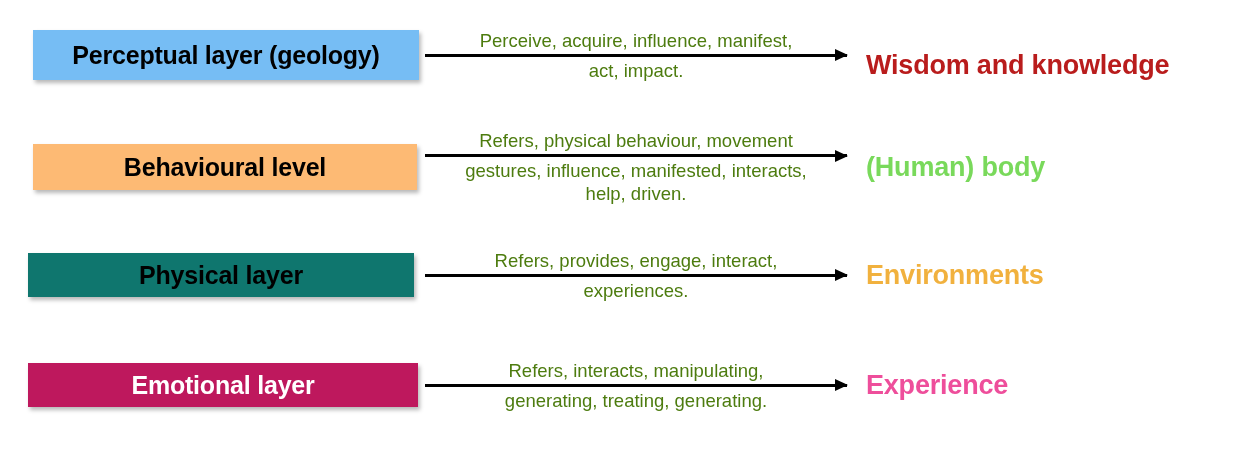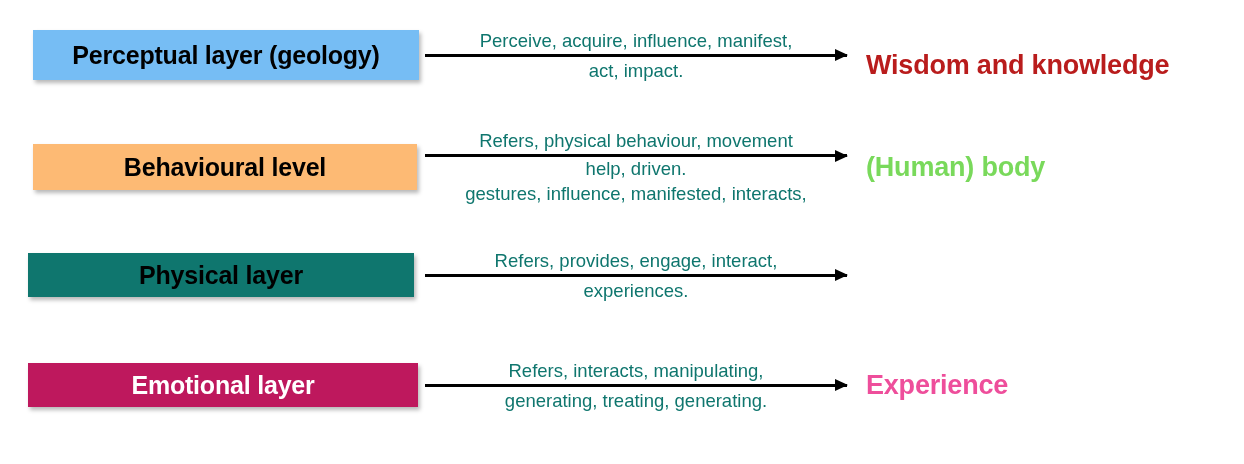--- a/index.html
+++ b/index.html
@@ -60,21 +60,21 @@
     position: relative;
     flex: 0 0 432px;
     width: 432px;
     height: 100%;
     display: flex;
     flex-direction: column;
     align-items: center;
     justify-content: center;
   }
   .arrow-caption {
-    color: #0f766e;
+    color: #4d7c0f;
     font-size: 18.5px;
     line-height: 23px;
     text-align: center;
     white-space: nowrap;
   }
   .arrow-caption.above { margin-bottom: 2px; }
   .arrow-caption.below { margin-top: 2px; }
 
   .arrow-line {
     position: relative;
@@ -140,36 +140,39 @@
     </div>
   </div>
 
   <div class="row" id="row-1">
     <div class="box-cell">
       <div class="layer-box b2">Behavioural level</div>
     </div>
     <div class="arrow-cell">
       <div class="arrow-caption above">Refers, physical behaviour, movement</div>
       <div class="arrow-line"></div>
+      <div class="arrow-caption below">gestures, influence, manifested, interacts,</div>
       <div class="arrow-caption">help, driven.</div>
-      <div class="arrow-caption below">gestures, influence, manifested, interacts,</div>
     </div>
     <div class="target-cell">
       <div class="target-text t2">(Human) body</div>
     </div>
   </div>
 
   <div class="row" id="row-2">
     <div class="box-cell">
       <div class="layer-box b3">Physical layer</div>
     </div>
     <div class="arrow-cell">
       <div class="arrow-caption above">Refers, provides, engage, interact,</div>
       <div class="arrow-line"></div>
       <div class="arrow-caption below">experiences.</div>
+    </div>
+    <div class="target-cell">
+      <div class="target-text t3">Environments</div>
     </div>
   </div>
 
   <div class="row" id="row-3">
     <div class="box-cell">
       <div class="layer-box b4">Emotional layer</div>
     </div>
     <div class="arrow-cell">
       <div class="arrow-caption above">Refers, interacts, manipulating,</div>
       <div class="arrow-line"></div>

